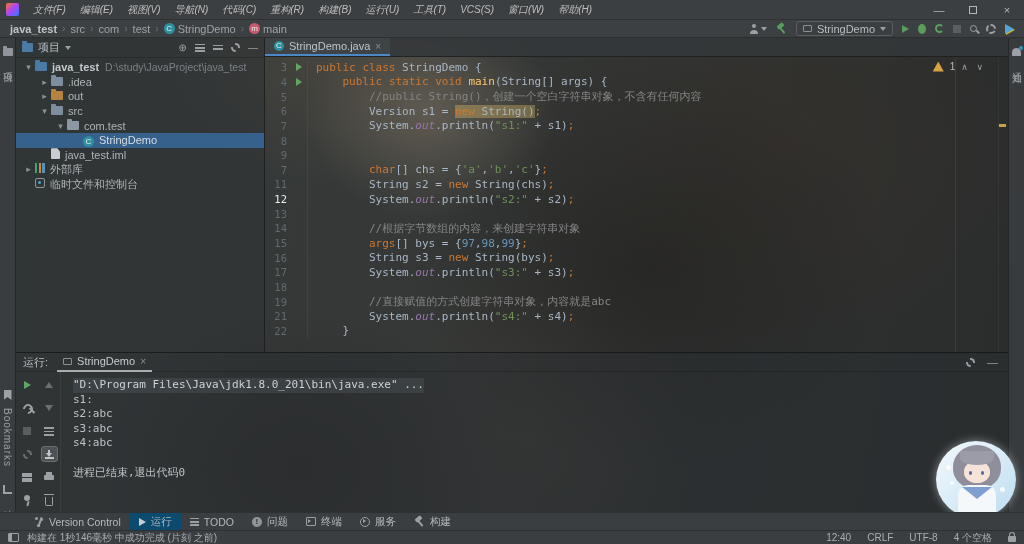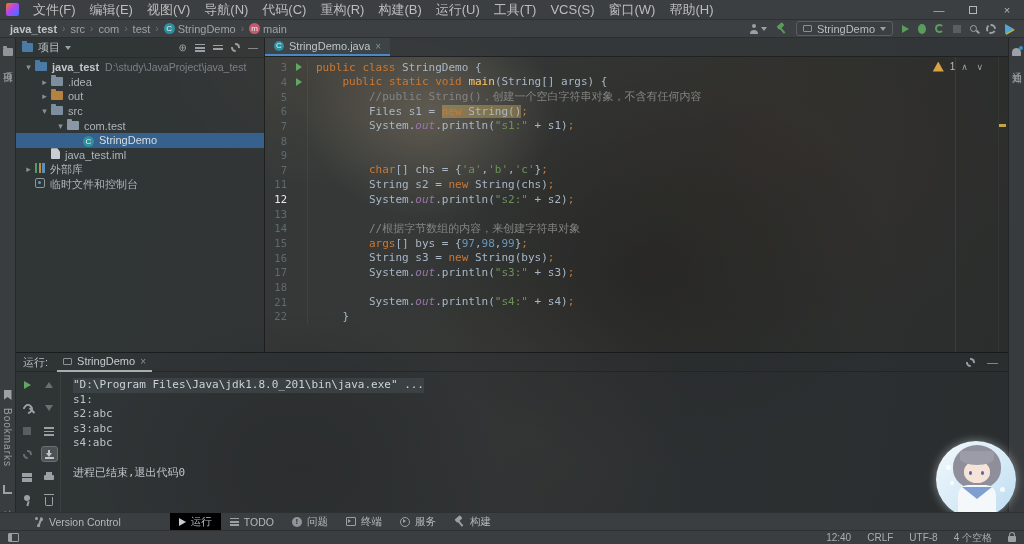--- a/index.html
+++ b/index.html
@@ -6,21 +6,21 @@
   html,body { width:1024px; height:544px; background:#2b2d30; overflow:hidden; }
   body { font-family:"Liberation Sans", sans-serif; -webkit-font-smoothing:antialiased; }
   .app { position:relative; width:1024px; height:544px; background:#313335; }
 
   
   .titlebar { position:absolute; top:0; left:0; right:0; height:20px; background:#3c3f41;
     display:flex; align-items:center; border-bottom:1px solid #2e3031; z-index:30; }
   .logo { width:13px; height:13px; margin:0 7px 0 6px; border-radius:2px;
     background:linear-gradient(135deg,#f97a12 0%,#b345f1 45%,#3177ff 100%); }
   .menus { display:flex; }
-  .menu-item { padding:0 7px; font-size:13px; line-height:19px; color:#bdbdbd; cursor:default; }
+  .menu-item { padding:0 7px; font-size:10px; line-height:19px; color:#bdbdbd; cursor:default;font-style:italic; }
   .win-title { position:absolute; left:463px; top:0; line-height:20px; font-size:11px; color:#808080; }
   .win-controls { margin-left:auto; display:flex; height:100%; }
   .win-btn { width:34px; display:flex; align-items:center; justify-content:center; color:#b6b6b6; font-size:11px; }
   .win-max { width:8px; height:8px; border:1px solid #b6b6b6; display:inline-block; }
 
   
   .navbar { position:absolute; top:20px; left:0; right:0; height:18px; background:#3c4042;
     display:flex; align-items:center; border-bottom:1px solid #2c2e2f; z-index:29; padding-left:10px; }
   .crumbs { display:flex; align-items:center; gap:5px; font-size:11px; color:#9da3a8; }
   .crumb-root { font-weight:bold; color:#bfc4c8; }
@@ -169,21 +169,21 @@
   .av-eye.l { left:33px; } .av-eye.r { left:45px; }
   .av-bang { position:absolute; left:24px; top:10px; width:34px; height:14px; background:#9b9ca8; border-radius:0 0 55% 55%; }
   .av-body { position:absolute; left:22px; top:44px; width:38px; height:33px; background:#f4f8fb; border-radius:10px 10px 0 0; }
   .av-collar { position:absolute; left:26px; top:46px; width:30px; height:12px; background:#7f9fd0; clip-path:polygon(0 0,100% 0,50% 100%); }
   .av-dot { position:absolute; border-radius:50%; background:rgba(255,255,255,.8); }
 
   
   .toolwindow-bar { position:absolute; left:0; right:0; top:512px; height:18px; background:#3b3e40; border-top:1px solid #2e3031;
     display:flex; align-items:center; padding-left:26px; z-index:20; font-size:10.5px; color:#b2b8bd; }
   .twb-item { display:flex; align-items:center; gap:5px; padding:0 9px; height:100%; }
-  .twb-item.active { background:#000000;margin-left:40px; }
+  .twb-item.active { background:#0c4a6e; }
   .bic { display:inline-block; }
   .bic-branch { width:9px; height:10px; position:relative; }
   .bic-branch::before { content:""; position:absolute; left:3.5px; top:0; width:1.5px; height:10px; background:#9aa0a4; transform:rotate(20deg); }
   .bic-branch::after { content:""; position:absolute; left:0; top:0; width:3px; height:3px; border-radius:50%; background:#9aa0a4; box-shadow:5px 1px 0 #9aa0a4,2px 7px 0 #9aa0a4; }
   .bic-play { width:0; height:0; border-top:4px solid transparent; border-bottom:4px solid transparent; border-left:7px solid #c8cdd1; }
   .bic-list { width:9px; height:8px; background:linear-gradient(#9aa0a4 0 1.5px,transparent 1.5px 3.2px,#9aa0a4 3.2px 4.7px,transparent 4.7px 6.4px,#9aa0a4 6.4px 8px); }
   .bic-error { width:10px; height:10px; border-radius:50%; background:#8f959a; color:#2f3234; font-size:8px; font-weight:bold; text-align:center; line-height:10px; }
   .bic-terminal { width:10px; height:9px; border:1.5px solid #9aa0a4; border-radius:1px; position:relative; }
   .bic-terminal::before { content:""; position:absolute; left:1px; top:1px; border-top:2px solid transparent; border-bottom:2px solid transparent; border-left:3px solid #9aa0a4; }
   .bic-services { width:10px; height:10px; border-radius:50%; border:1.5px solid #9aa0a4; position:relative; }
@@ -392,21 +392,21 @@
                 <span class="code-text"><span class="s-pl">    </span><span class="s-kw">public</span><span class="s-pl"> </span><span class="s-kw">static</span><span class="s-pl"> </span><span class="s-kw">void</span><span class="s-pl"> </span><span class="s-mth">main</span><span class="s-pl">(String[] args) {</span></span>
               </div>
               <div class="code-line">
                 <span class="ln">5</span>
                 <span class="gut"></span>
                 <span class="code-text"><span class="s-cmt">        //public String()，创建一个空白字符串对象，不含有任何内容</span></span>
               </div>
               <div class="code-line">
                 <span class="ln">6</span>
                 <span class="gut"></span>
-                <span class="code-text"><span class="s-pl">        Files s1 = </span><span class="s-kw s-hl">new</span><span class="s-pl s-hl"> String()</span><span class="s-sem">;</span></span>
+                <span class="code-text"><span class="s-pl">        Version s1 = </span><span class="s-kw s-hl">new</span><span class="s-pl s-hl"> String()</span><span class="s-sem">;</span></span>
               </div>
               <div class="code-line">
                 <span class="ln">7</span>
                 <span class="gut"></span>
                 <span class="code-text"><span class="s-pl">        System.</span><span class="s-fld">out</span><span class="s-pl">.println(</span><span class="s-str">"s1:"</span><span class="s-pl"> + s1)</span><span class="s-sem">;</span></span>
               </div>
               <div class="code-line">
                 <span class="ln">8</span>
                 <span class="gut"></span>
                 <span class="code-text"></span>
@@ -452,20 +452,25 @@
               </div>
               <div class="code-line">
                 <span class="ln">17</span>
                 <span class="gut"></span>
                 <span class="code-text"><span class="s-pl">        System.</span><span class="s-fld">out</span><span class="s-pl">.println(</span><span class="s-str">"s3:"</span><span class="s-pl"> + s3)</span><span class="s-sem">;</span></span>
               </div>
               <div class="code-line">
                 <span class="ln">18</span>
                 <span class="gut"></span>
                 <span class="code-text"></span>
+              </div>
+              <div class="code-line">
+                <span class="ln">19</span>
+                <span class="gut"></span>
+                <span class="code-text"><span class="s-cmt">        //直接赋值的方式创建字符串对象，内容就是abc</span></span>
               </div>
               <div class="code-line">
                 <span class="ln">21</span>
                 <span class="gut"></span>
                 <span class="code-text"><span class="s-pl">        System.</span><span class="s-fld">out</span><span class="s-pl">.println(</span><span class="s-str">"s4:"</span><span class="s-pl"> + s4)</span><span class="s-sem">;</span></span>
               </div>
               <div class="code-line">
                 <span class="ln">22</span>
                 <span class="gut"></span>
                 <span class="code-text"><span class="s-pl">    }</span></span>
@@ -581,20 +586,21 @@
         <span>服务</span>
       </span>
       <span class="twb-item">
         <span class="ic-hammer gray"></span>
         <span>构建</span>
       </span>
     </div>
 
   <footer class="statusbar">
     <span class="sb-corner"></span>
+    <span>构建在 1秒146毫秒 中成功完成 (片刻 之前)</span>
     <span class="sb-right">
       <span>12:40</span>
       <span>CRLF</span>
       <span>UTF-8</span>
       <span>4 个空格</span>
       <span class="ic-lock"></span>
     </span>
   </footer>
 </div>
 

